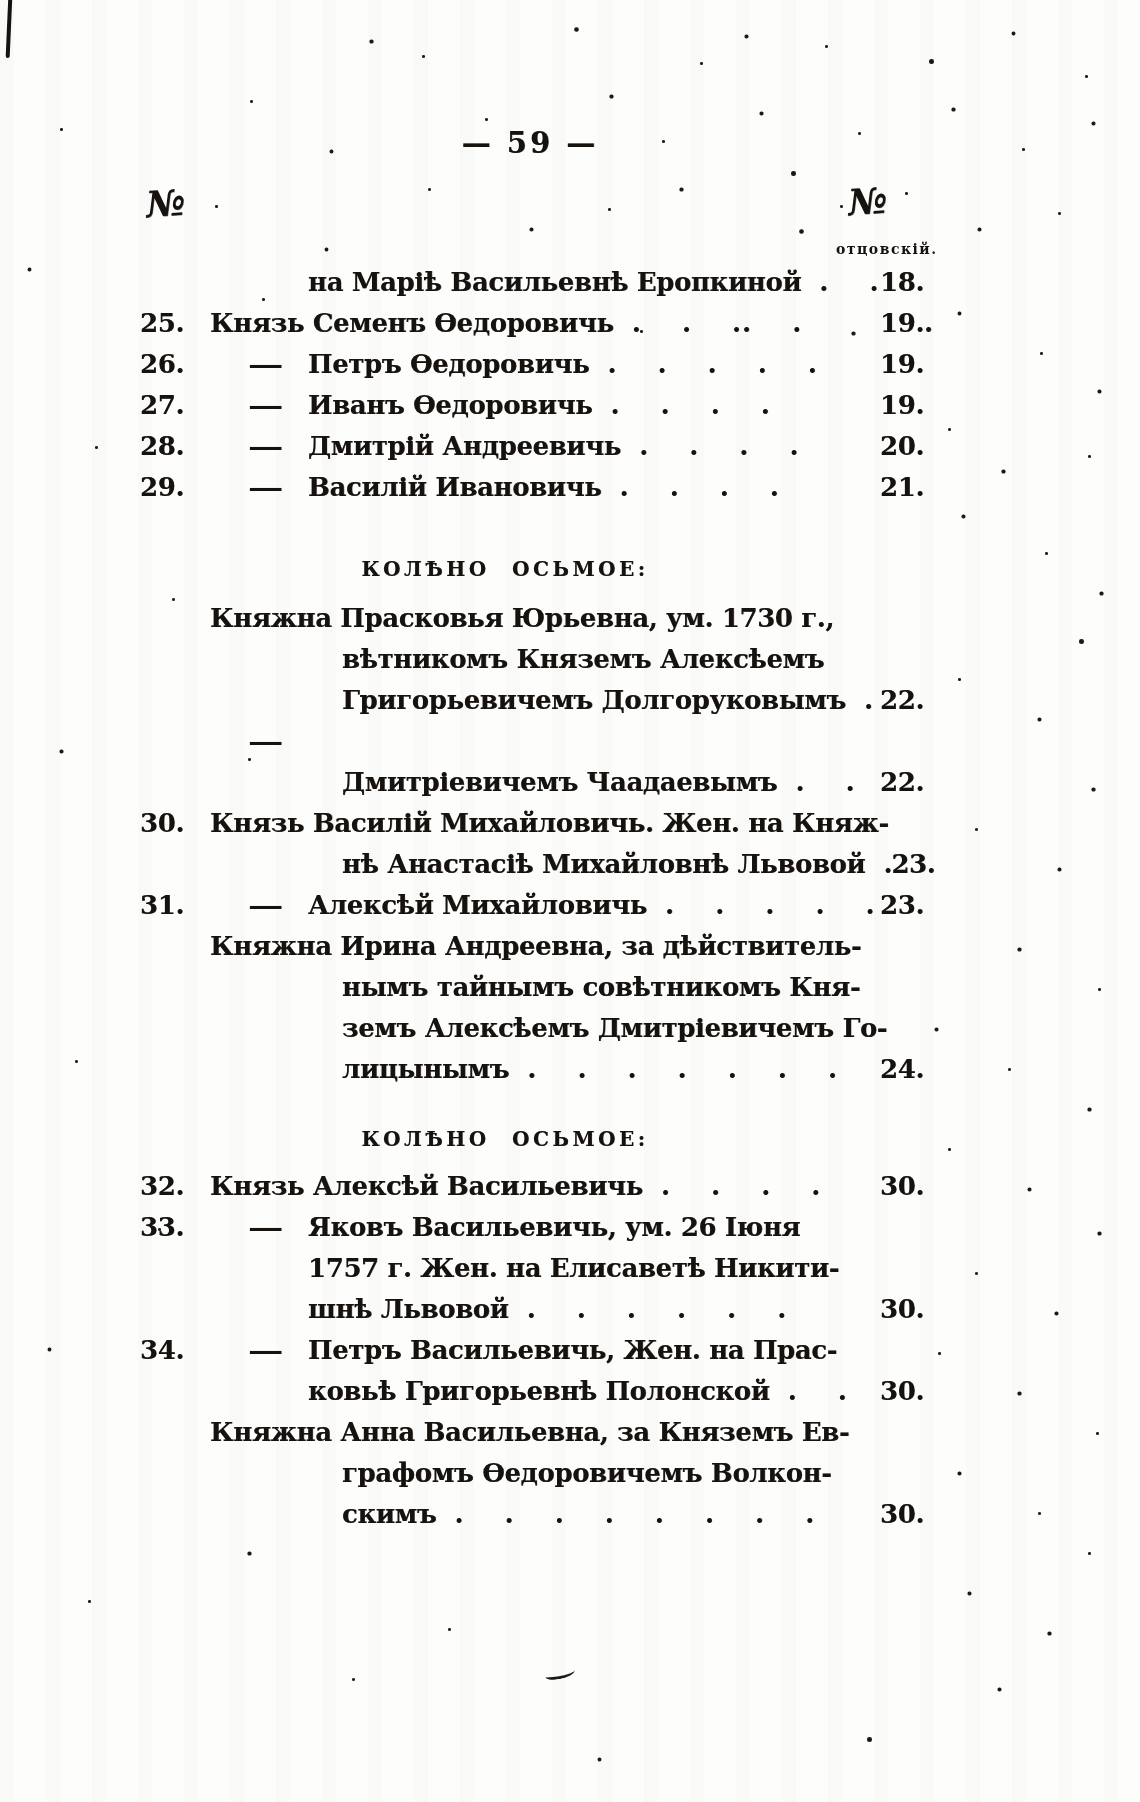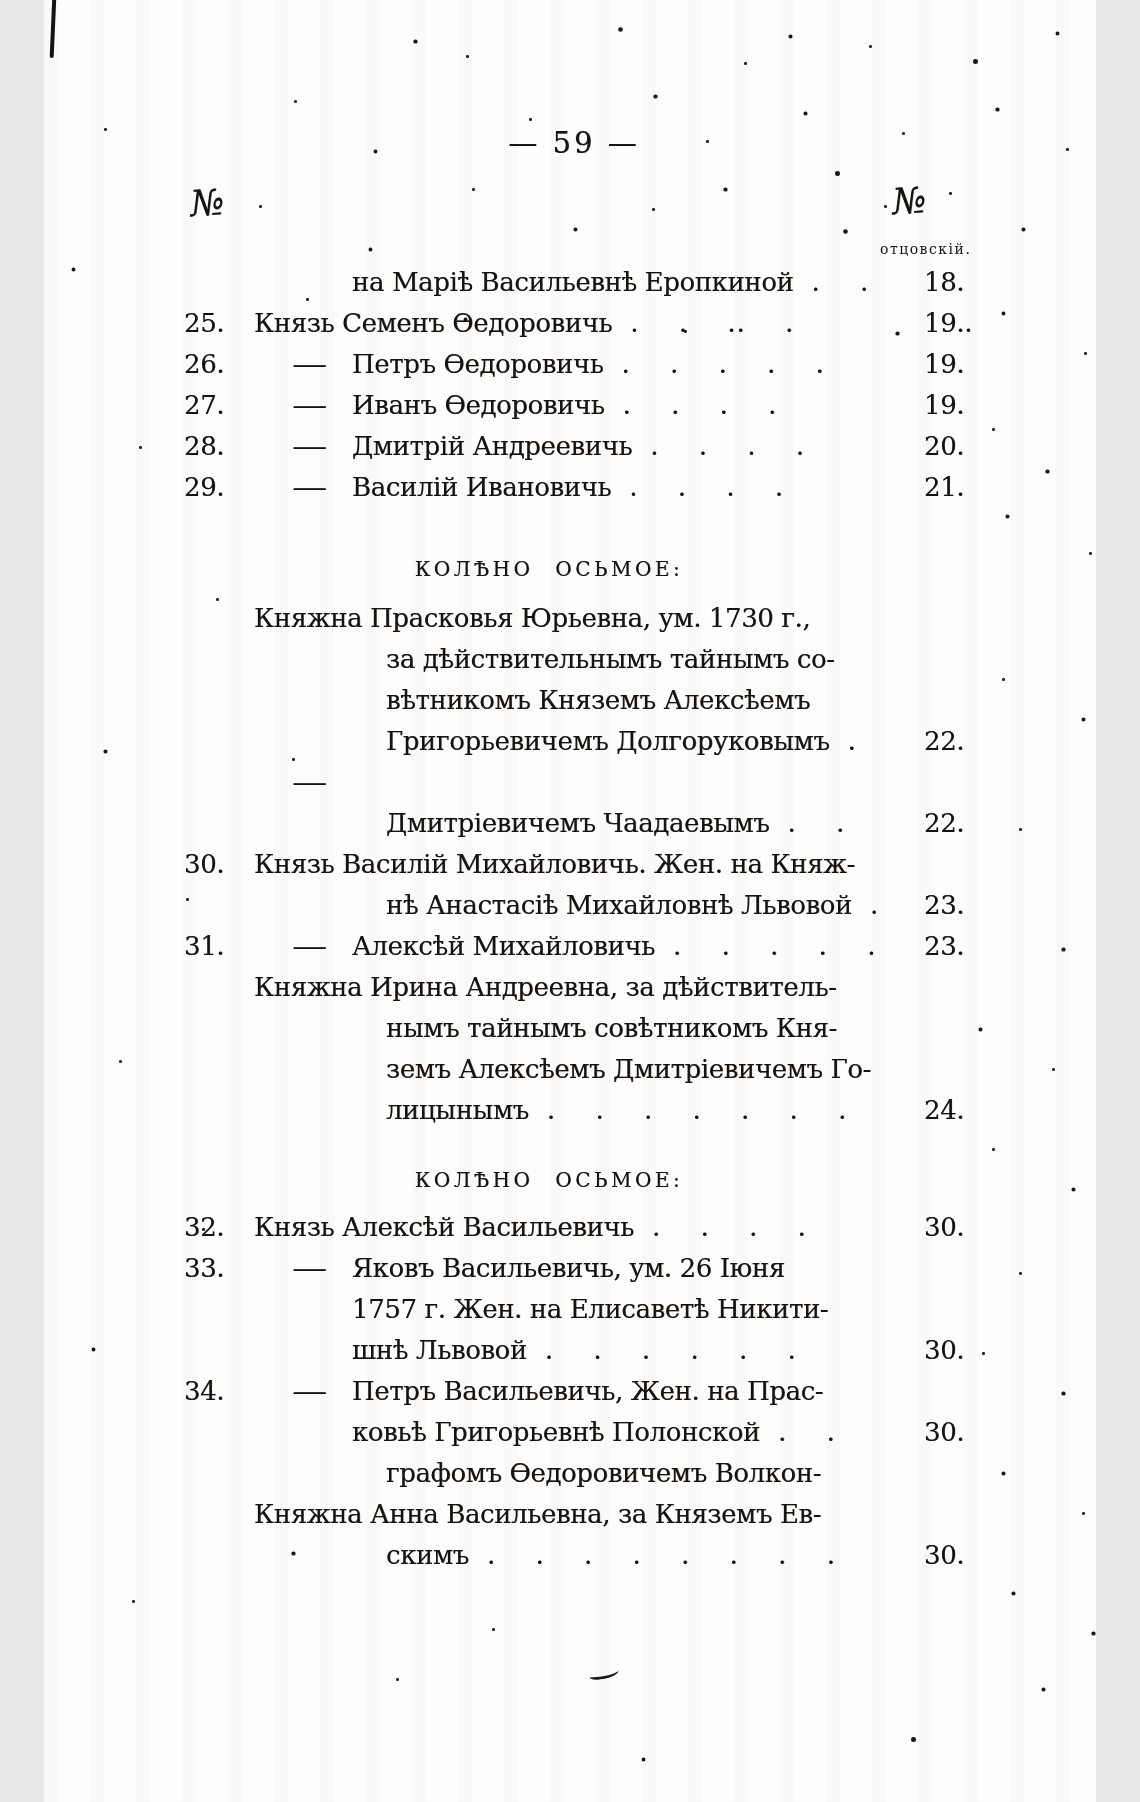--- a/index.html
+++ b/index.html
@@ -1,29 +1,29 @@
 <!DOCTYPE html>
 <html><head>
 <meta charset="utf-8">
 <style>
   html, body { margin: 0; padding: 0; background: #e8e8e6; }
   .sheet {
     position: relative;
-    width: 1052px;
+    width: 1140px;
     height: 1802px;
     margin: 0 auto;
     background:
       repeating-linear-gradient(90deg,
         rgba(70,65,58,0.018) 0px, rgba(70,65,58,0.018) 14px,
         rgba(0,0,0,0) 14px, rgba(0,0,0,0) 46px),
       #fdfdfb;
     overflow: hidden;
     color: #16120e;
     font-family: "DejaVu Serif", "Liberation Serif", serif;
-    font-weight: normal;
+    font-weight: bold;
   }
 
   
   .artifact-line {
     position: absolute; left: 7px; top: -4px;
     width: 4px; height: 62px;
     background: #15120f;
     border-radius: 3px;
     transform: rotate(2.5deg);
   }
@@ -187,23 +187,20 @@
       <span class="dots">. . . .</span>
       <span class="page">21.</span>
     </div>
 
     <div class="section-title st8">КОЛѢНО ОСЬМОЕ:</div>
 
     <div class="ln">
       <span class="text t90">Княжна Прасковья Юрьевна, ум. 1730 г.,</span>
     </div>
     <div class="ln">
-      <span class="text tB">за дѣйствительнымъ тайнымъ со-</span>
-    </div>
-    <div class="ln">
       <span class="text tB">вѣтникомъ Княземъ Алексѣемъ</span>
     </div>
     <div class="ln">
       <span class="text tB">Григорьевичемъ Долгоруковымъ</span>
       <span class="dots">.</span>
       <span class="page">22.</span>
     </div>
     <div class="ln">
       <span class="dash">—</span>
     </div>
@@ -268,24 +265,24 @@
       <span class="num">34.</span>
       <span class="dash">—</span>
       <span class="text tA">Петръ Васильевичь, Жен. на Прас-</span>
     </div>
     <div class="ln">
       <span class="text tA">ковьѣ Григорьевнѣ Полонской</span>
       <span class="dots">. .</span>
       <span class="page">30.</span>
     </div>
     <div class="ln">
+      <span class="text t90">Княжна Анна Васильевна, за Княземъ Ев-</span>
+    </div>
+    <div class="ln">
       <span class="text tB">графомъ Ѳедоровичемъ Волкон-</span>
-    </div>
-    <div class="ln">
-      <span class="text t90">Княжна Анна Васильевна, за Княземъ Ев-</span>
     </div>
     <div class="ln">
       <span class="text tB">скимъ</span>
       <span class="dots">. . . . . . . .</span>
       <span class="page">30.</span>
     </div>
 
   </div>
 </div>
 

